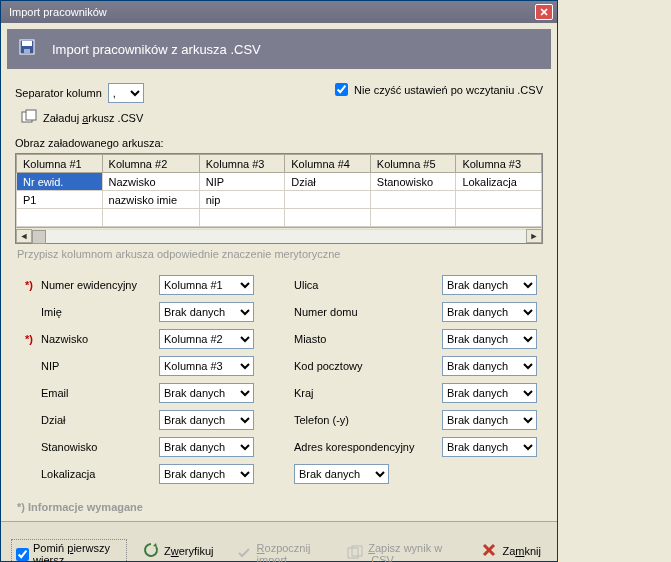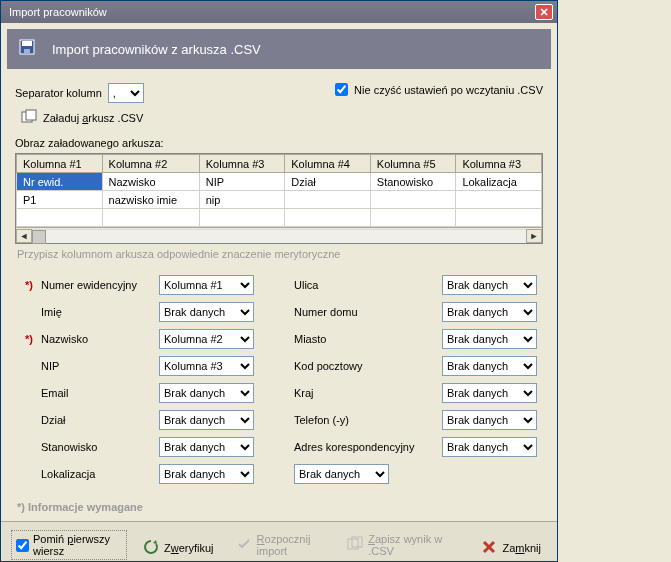--- a/index.html
+++ b/index.html
@@ -33,21 +33,21 @@
 .hint{color:#9a9a9a;margin:4px 0 14px 2px}
 .mapping{display:flex;gap:40px;padding:0 8px}
 .mapcol{display:flex;flex-direction:column;gap:5px}
 .maprow{display:flex;align-items:center;gap:8px;height:22px}
 .maprow .star{color:#c00000;width:10px;text-align:right;font-weight:bold}
 .maprow .nostar{width:10px}
 .maprow label{width:110px}
 .maprow label.wide{width:140px}
 select.map{width:95px;height:20px;border:1px solid #7f9db9;background:#fff;font-size:11px}
 .req{color:#9a9a9a;margin:16px 0 0 2px;font-weight:bold}
-.footer{position:absolute;bottom:0;left:0;right:0;height:40px;background:#e3e0d0;border-top:1px solid #aca899;display:flex;align-items:flex-end;padding:1px 10px;gap:10px}
+.footer{position:absolute;bottom:0;left:0;right:0;height:40px;background:#e3e0d0;border-top:1px solid #aca899;display:flex;align-items:flex-start;padding:17px 10px;gap:10px}
 .footer .chkgrp{display:flex;align-items:center;gap:4px;border:1px dotted #888;padding:2px 4px}
 .footer .btn{display:flex;align-items:center;gap:5px;padding:3px 6px;cursor:pointer}
 .footer .btn.disabled{color:#9a9a9a;cursor:default}
 .footer .spacer{flex:1}
 .icon-svg{width:16px;height:16px;flex-shrink:0}
 .u{text-decoration:underline}
 </style>
 </head>
 <body>
 <div class="window">

